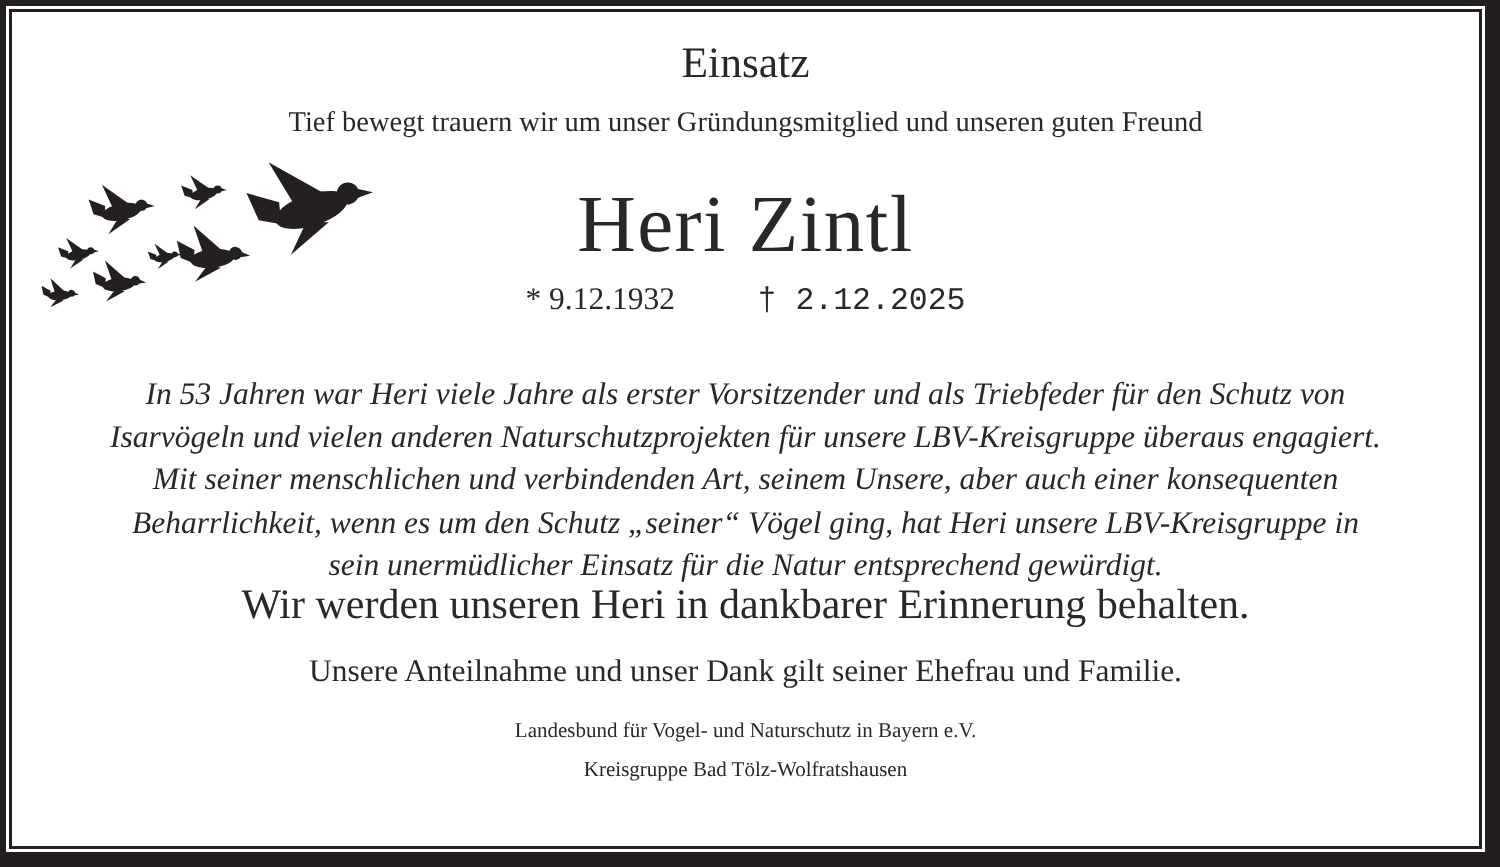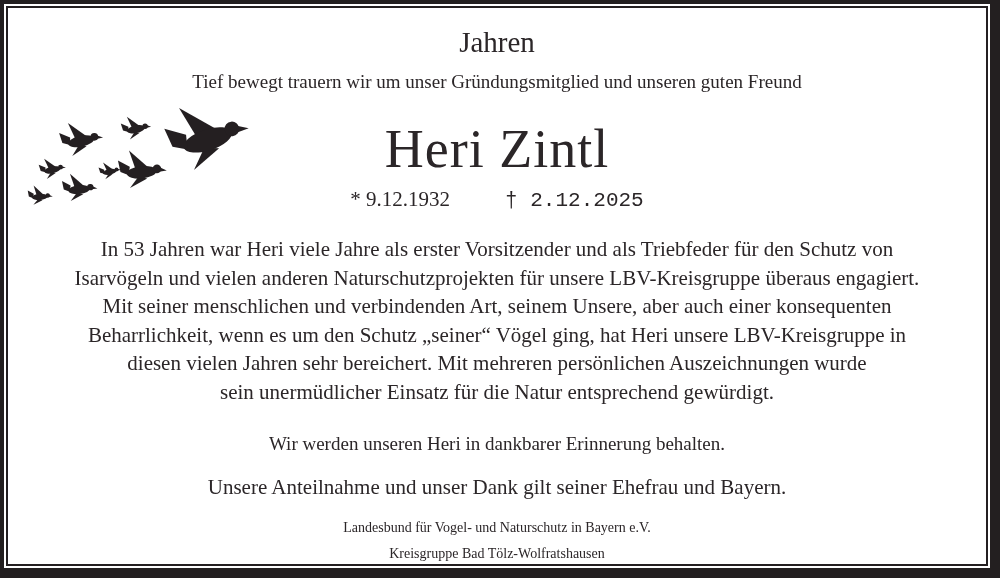--- a/index.html
+++ b/index.html
@@ -53,30 +53,30 @@
   .dates {
     margin-top: 7px;
     font-size: 21px;
     line-height: 26px;
   }
   .dates .death {
     margin-left: 55px;
     font-family: Liberation Mono, monospace;
   }
   .body-text {
-    margin-top: 21px;
+    margin-top: 33px;
     font-size: 21px;
     line-height: 28.5px;
+    font-style: italic;
   }
   .body-text .line {
     white-space: nowrap;
   }
   .remembrance {
-    margin-top: 25px;
-    font-size: 19px;
+    font-size: 28px;
     line-height: 26px;
     white-space: nowrap;
   }
   .condolence {
     margin-top: 17px;
     font-size: 21px;
     line-height: 26px;
     white-space: nowrap;
   }
   .org {
@@ -117,42 +117,41 @@
         <use href="#bird" transform="translate(140,8) scale(1.05) rotate(-6)"></use>
         <use href="#bird" transform="translate(38,22) scale(0.55)"></use>
         <use href="#bird" transform="translate(100,16) scale(0.38)"></use>
         <use href="#bird" transform="translate(98,48) scale(0.62) rotate(6)"></use>
         <use href="#bird" transform="translate(18,58) scale(0.34)"></use>
         <use href="#bird" transform="translate(78,62) scale(0.28)"></use>
         <use href="#bird" transform="translate(42,72) scale(0.45) rotate(6)"></use>
         <use href="#bird" transform="translate(8,84) scale(0.32) rotate(8)"></use>
       </svg>
 
-      <div class="title">Jahren</div>
+      <div class="title">Einsatz</div>
 
       <div class="intro">Tief bewegt trauern wir um unser Gründungsmitglied und unseren guten Freund</div>
 
       <div class="name">Heri Zintl</div>
 
       <div class="dates">
         <span class="birth">* 9.12.1932</span><span class="death">† 2.12.2025</span>
       </div>
 
       <div class="body-text">
         <div class="line">In 53 Jahren war Heri viele Jahre als erster Vorsitzender und als Triebfeder für den Schutz von</div>
         <div class="line">Isarvögeln und vielen anderen Naturschutzprojekten für unsere LBV-Kreisgruppe überaus engagiert.</div>
         <div class="line">Mit seiner menschlichen und verbindenden Art, seinem Unsere, aber auch einer konsequenten</div>
         <div class="line">Beharrlichkeit, wenn es um den Schutz „seiner“ Vögel ging, hat Heri unsere LBV-Kreisgruppe in</div>
-        <div class="line">diesen vielen Jahren sehr bereichert. Mit mehreren persönlichen Auszeichnungen wurde</div>
         <div class="line">sein unermüdlicher Einsatz für die Natur entsprechend gewürdigt.</div>
       </div>
 
       <div class="remembrance">Wir werden unseren Heri in dankbarer Erinnerung behalten.</div>
 
-      <div class="condolence">Unsere Anteilnahme und unser Dank gilt seiner Ehefrau und Bayern.</div>
+      <div class="condolence">Unsere Anteilnahme und unser Dank gilt seiner Ehefrau und Familie.</div>
 
       <div class="org">
         <div class="line">Landesbund für Vogel- und Naturschutz in Bayern e.V.</div>
         <div class="line">Kreisgruppe Bad Tölz-Wolfratshausen</div>
       </div>
 
     </div>
   </div>
 </div>
 

